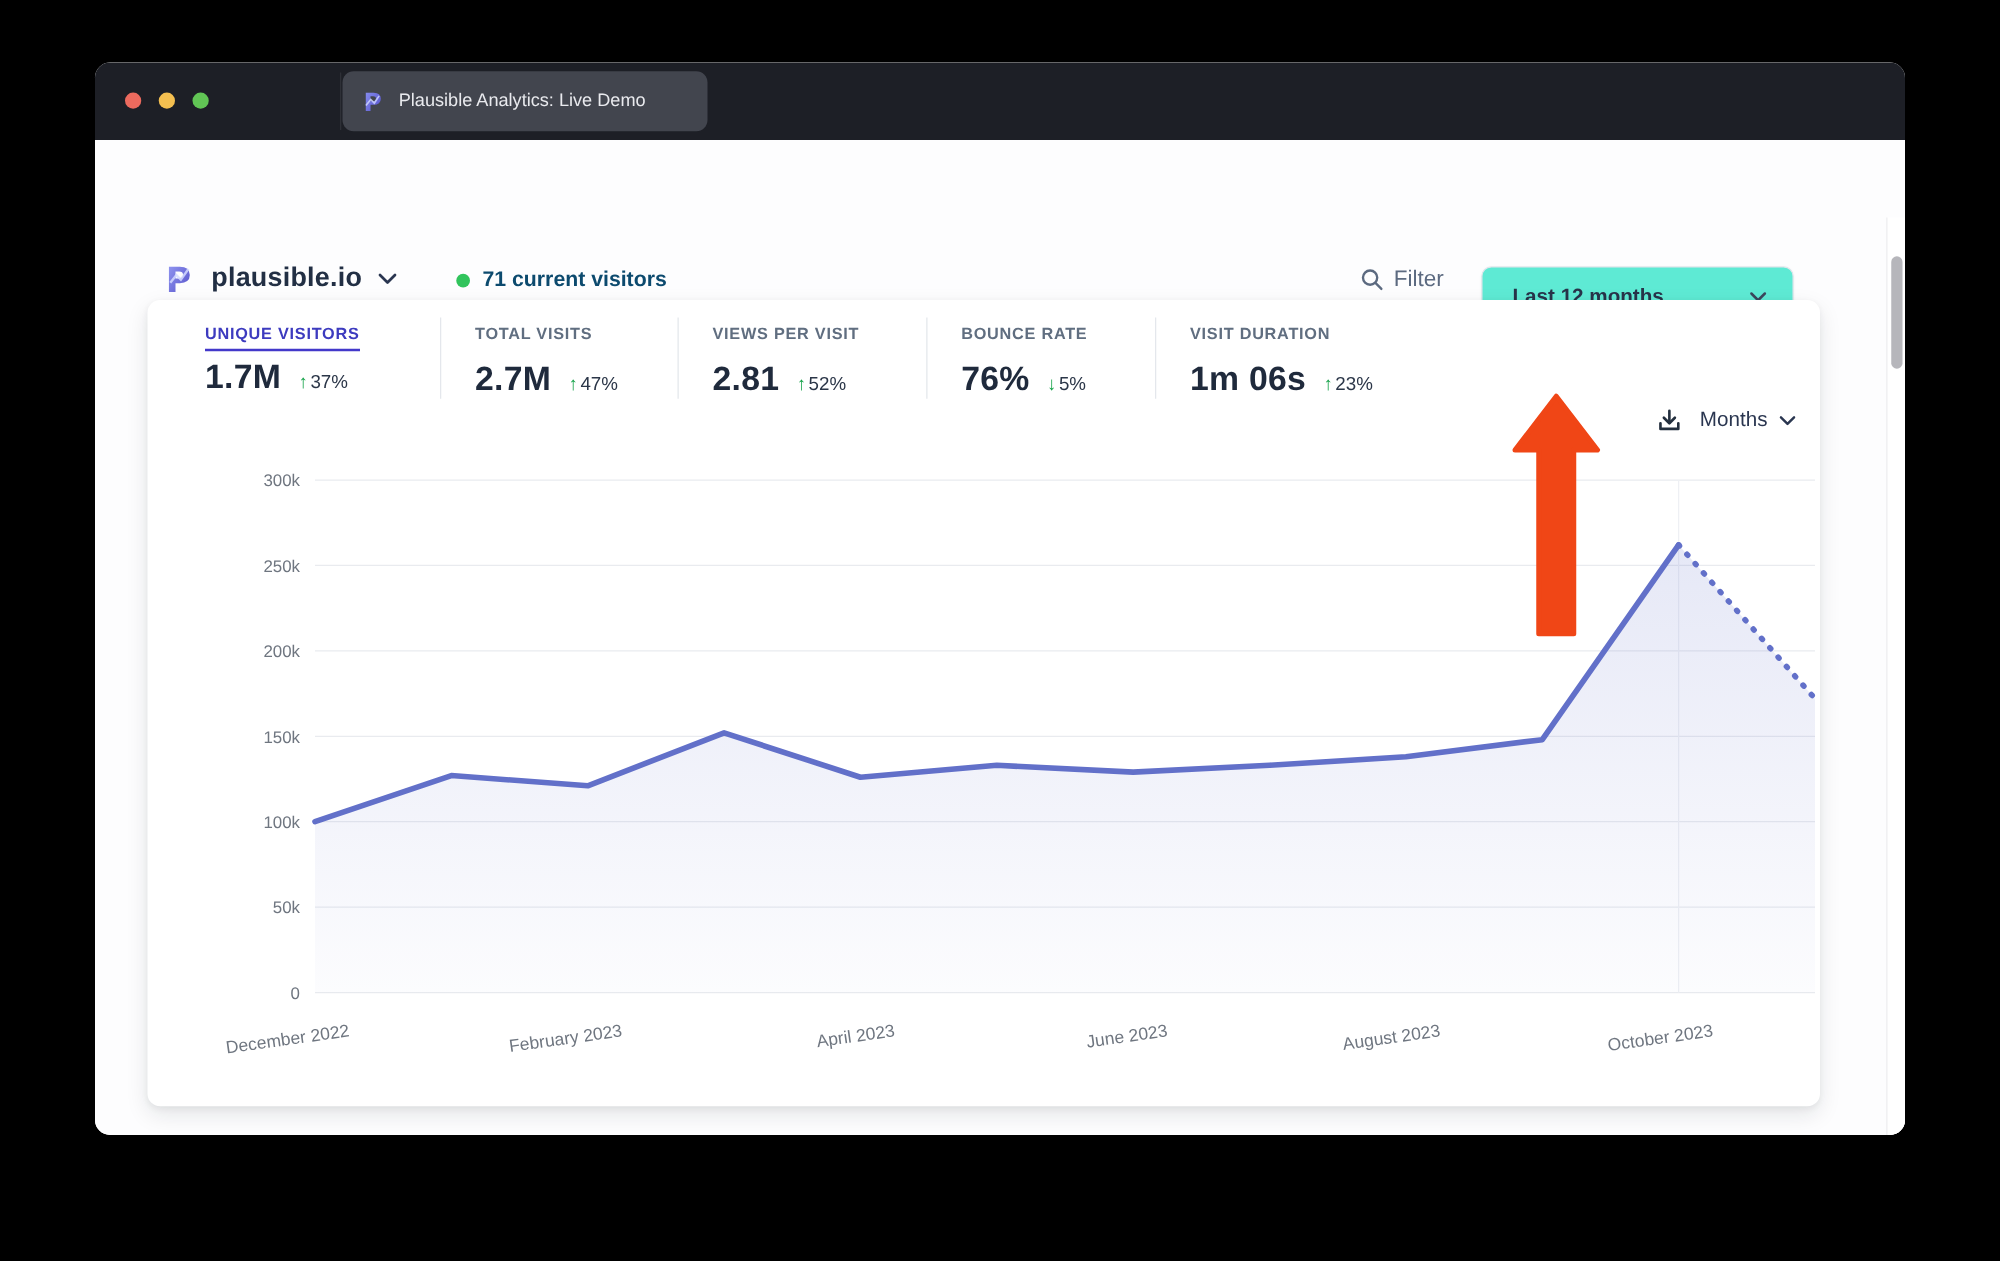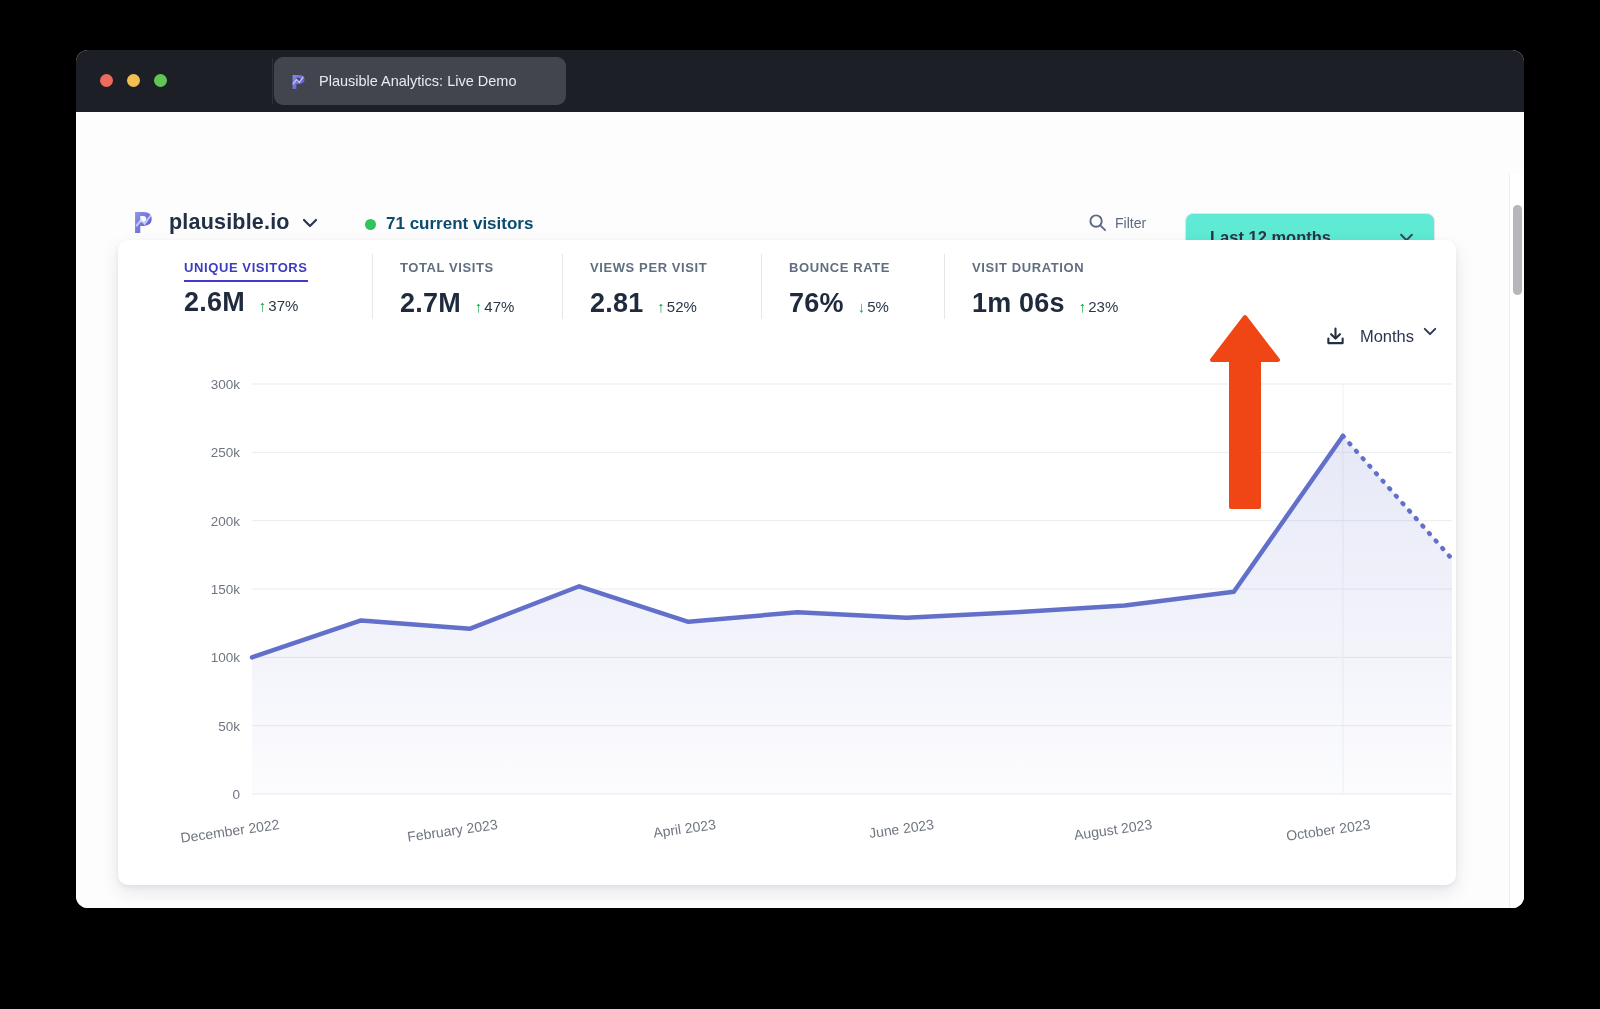--- a/index.html
+++ b/index.html
@@ -20,45 +20,45 @@
 
   
   .content { position:relative; height:796px; background:#fdfdfe; }
   .topbar { position:absolute; left:0; right:0; top:0; height:115px; }
   .site-picker { position:absolute; left:54px; top:96px; display:flex; align-items:center; gap:12px; cursor:pointer; }
   .site-name { font-size:21.5px; font-weight:bold; color:#222f44; letter-spacing:.2px; }
   .visitors { position:absolute; left:289px; top:102px; display:flex; align-items:center; gap:10px; }
   .visitors .dot { width:11px; height:11px; border-radius:50%; background:#31c45c; }
   .visitors-label { font-size:17px; font-weight:bold; color:#0c4a6e; }
   .filter { position:absolute; left:1012px; top:101px; display:flex; align-items:center; gap:8px; cursor:pointer; }
-  .filter-label { font-size:14px; color:#5c6a80; }
+  .filter-label { font-size:18px; color:#5c6a80; }
   .range-select { position:absolute; left:1109px; top:101px; width:250px; height:49px; background:#5eead4;
                   border:1px solid #e1e6ec; border-radius:8px; box-shadow:0 1px 2px rgba(16,24,40,.05);
                   display:flex; align-items:center; justify-content:space-between; padding:0 20px 0 24px; cursor:pointer; }
   .range-label { font-size:16.5px; font-weight:600; color:#28344a; }
 
   
   .card { position:absolute; left:42px; top:128px; width:1338px; height:645px; background:#fff;
           border-radius:10px; box-shadow:0 7px 18px rgba(23,28,38,.10), 0 2px 5px rgba(23,28,38,.06); }
 
   .stats-row { position:absolute; left:46px; top:14px; display:flex; }
   .stat { padding:4px 0 0 0; }
   .stat + .stat { border-left:1px solid #e4e7ec; padding-left:27px; }
   .stat-label { display:inline-block; font-size:13px; font-weight:bold; letter-spacing:.6px; color:#606e80; white-space:nowrap; }
   .stat.active .stat-label { color:#3d3bbf; border-bottom:2px solid #4338ca; padding-bottom:5px; }
   .stat-value-row { margin-top:12px; display:flex; align-items:baseline; }
   .stat.active .stat-value-row { margin-top:5px; }
   .stat-value { font-size:27px; font-weight:bold; color:#1f2a3c; letter-spacing:.2px; }
   .stat-change { font-size:15px; color:#2b3648; margin-left:14px; white-space:nowrap; }
   .stat-change .arrow { color:#16a34a; font-size:15px; margin-right:2px; }
-  .w1{width:188px;margin-left:20px;} .w2{width:190px;} .w3{width:221px;} .w4{width:199px;} .w5{width:183px;} .w6{width:273px;}
+  .w1{width:188px;} .w2{width:190px;} .w3{width:221px;} .w4{width:199px;} .w5{width:183px;} .w6{width:273px;}
 
   .chart-controls { position:absolute; top:86px; right:19px; display:flex; align-items:center; gap:14px; }
   .interval-label { font-size:16.5px; font-weight:500; color:#2a3650; }
-  .icon-btn { display:flex; cursor:pointer; }
+  .icon-btn { display:flex; align-items:center; cursor:pointer; }
 
   .chart-svg { position:absolute; left:0; top:0; }
 
   
   .scroll-track { position:absolute; right:0; top:62px; bottom:0; width:15px; background:#fff; border-left:1px solid #ededf0; }
   .scroll-thumb { position:absolute; right:2px; top:31px; width:9px; height:90px; background:#b6b6bb; border-radius:5px; }
 
   
   .annotation { position:absolute; left:1207px; top:314px; pointer-events:none; }
 </style>
@@ -129,21 +129,21 @@
         </svg>
       </div>
     </div>
 
     <div class="card">
 
       <div class="stats-row">
         <div class="stat active w1">
           <span class="stat-label">UNIQUE VISITORS</span>
           <div class="stat-value-row">
-            <span class="stat-value">2.6M</span>
+            <span class="stat-value">1.7M</span>
             <span class="stat-change"><span class="arrow">↑</span><span>37%</span></span>
           </div>
         </div>
         <div class="stat w2">
           <span class="stat-label">TOTAL VISITS</span>
           <div class="stat-value-row">
             <span class="stat-value">2.7M</span>
             <span class="stat-change"><span class="arrow">↑</span><span>47%</span></span>
           </div>
         </div>

